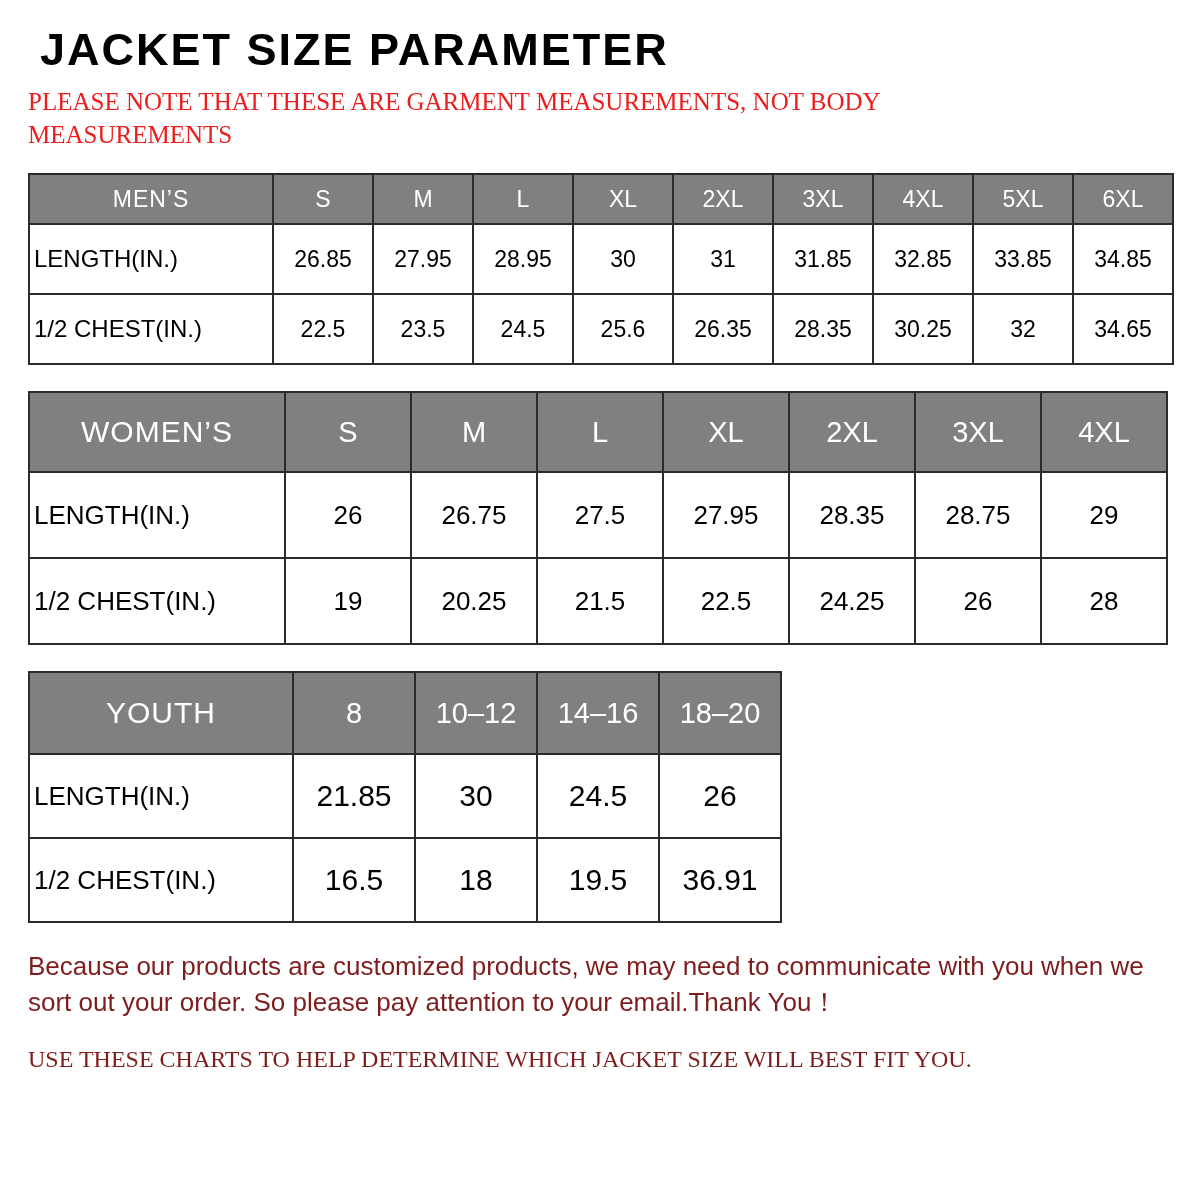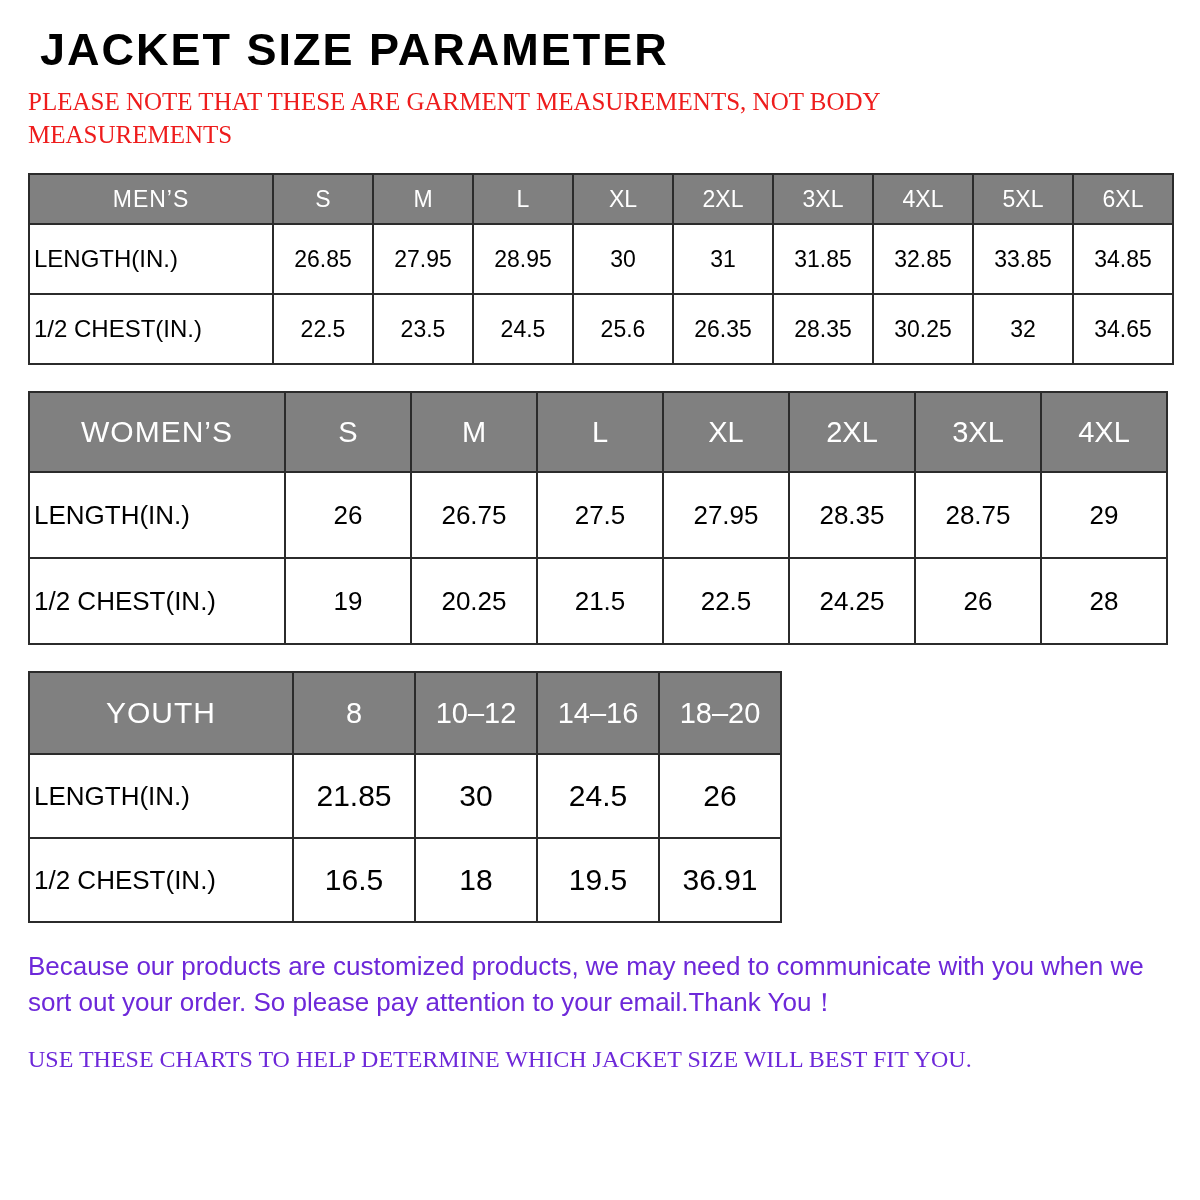--- a/index.html
+++ b/index.html
@@ -90,21 +90,21 @@
   #youth-table tr.head td { height: 82px; }
   #youth-table td { height: 84px; font-size: 30px; }
   #youth-table td.rowlabel { font-size: 26px; }
   #youth-table tr.head td.label { font-size: 30px; }
   #youth-table tr.head td.sz { font-size: 29px; }
 
   .footer {
     margin-top: 10px;
   }
   .footer p {
-    color: #6d28d9;
+    color: #7f1d1d;
     margin: 0 0 22px 0;
     line-height: 1.38;
   }
   .footer .f1 { font-size: 26px; max-width: 1140px; }
   .footer .f2 { font-size: 24px; font-family: Liberation Serif, serif; }
 </style>
 </head>
 <body>
 
 <div class="page">

